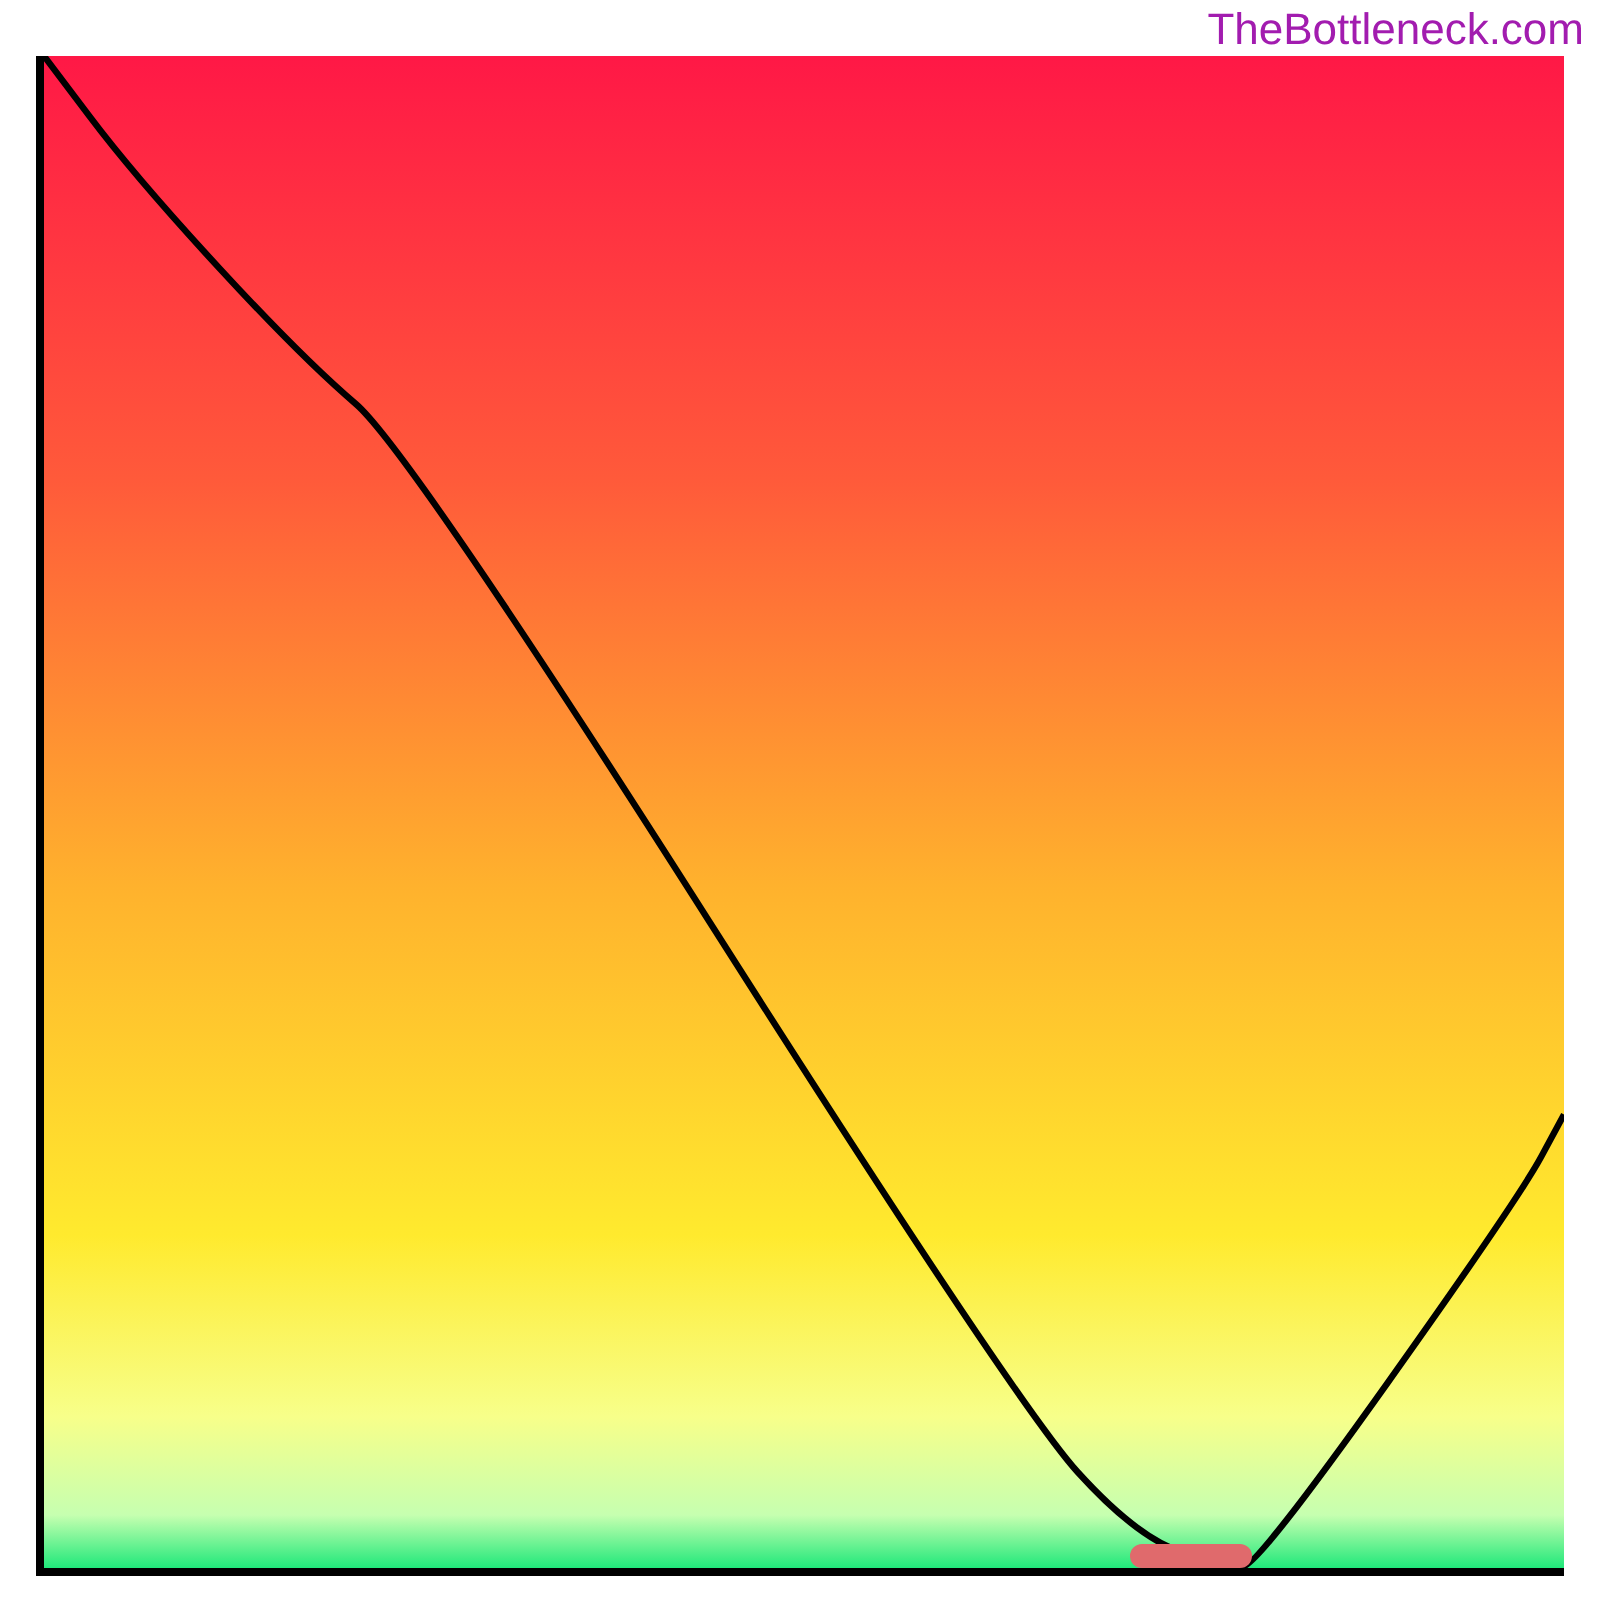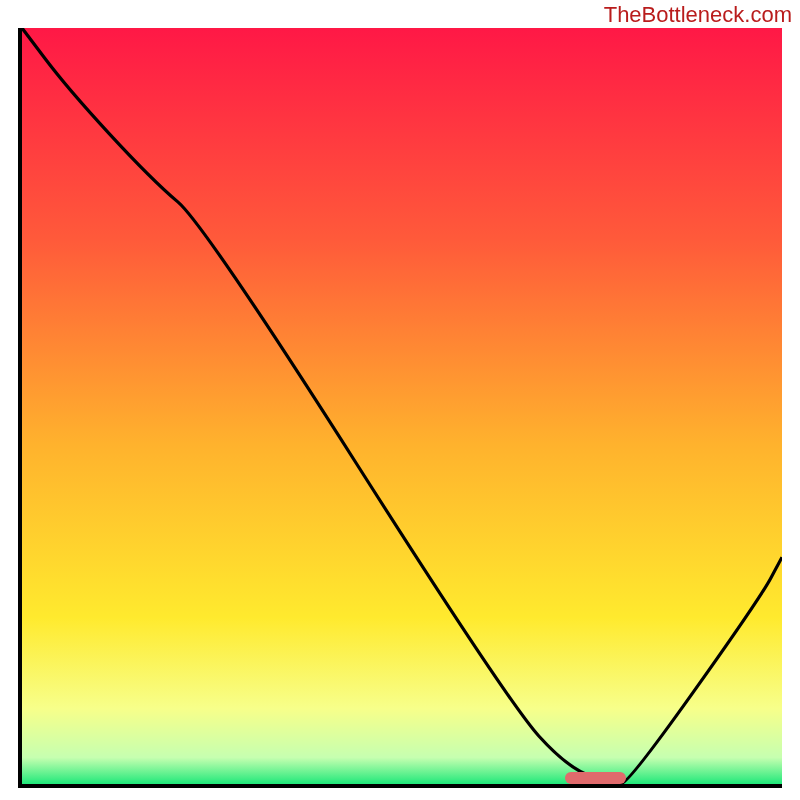--- a/index.html
+++ b/index.html
@@ -10,21 +10,21 @@
     font-family: Arial, Helvetica, sans-serif;
     position: relative;
     overflow: hidden;
   }
   .watermark {
     position: absolute;
     top: 2px;
     right: 8px;
     font-size: 22px;
     font-weight: 500;
-    color: #b91c1c;
+    color: #a21caf;
     z-index: 2;
   }
   .plot {
     position: absolute;
     'left/top/size' : 0;
     left: 18px;
     top: 28px;
     width: 764px;
     height: 760px;
     border-left: 4px solid #000;

